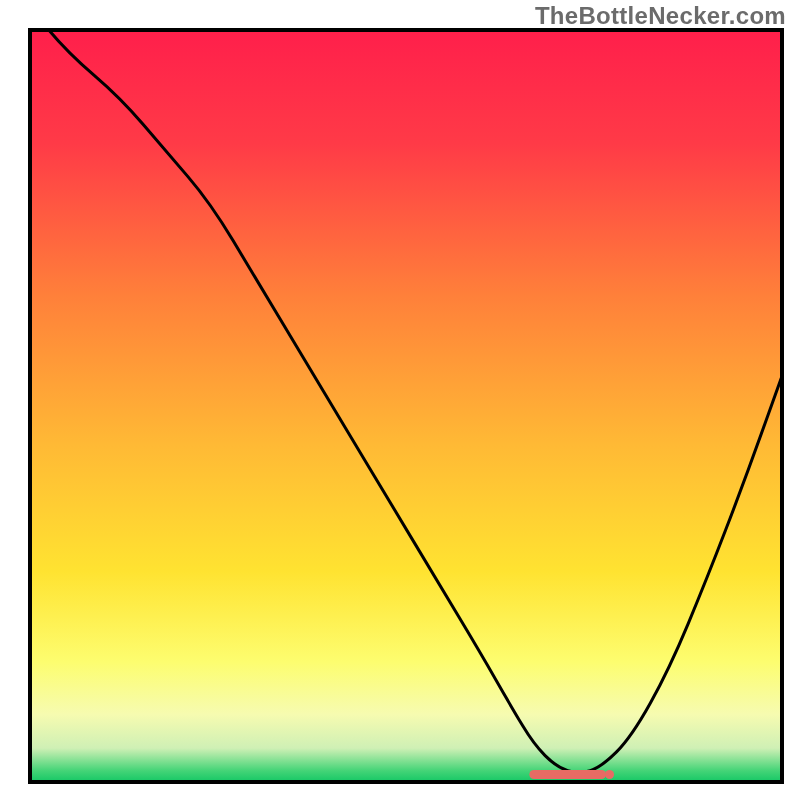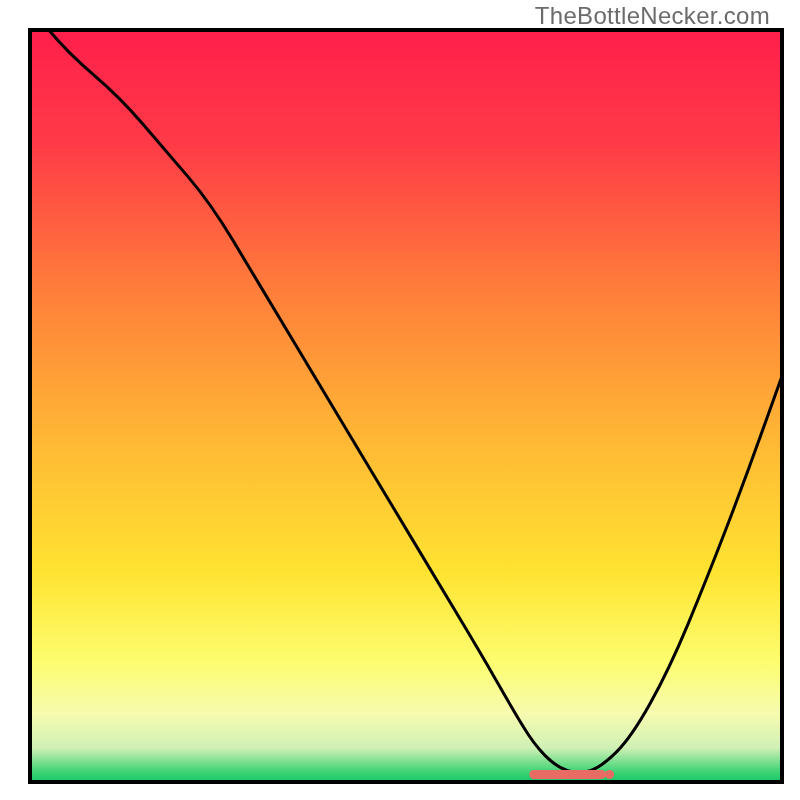--- a/index.html
+++ b/index.html
@@ -11,24 +11,24 @@
     overflow: hidden;
   }
   .chart-container {
     position: relative;
     width: 800px;
     height: 800px;
   }
   .watermark {
     position: absolute;
     top: 2px;
-    right: 30px;
+    right: 14px;
     font-family: Arial, Helvetica, sans-serif;
     font-size: 24px;
-    font-weight: 400;
+    font-weight: 700;
     color: #6b6b6b;
     letter-spacing: 0.3px;
     z-index: 10;
   }
   svg.plot {
     position: absolute;
     left: 0;
     top: 0;
     width: 800px;
     height: 800px;

